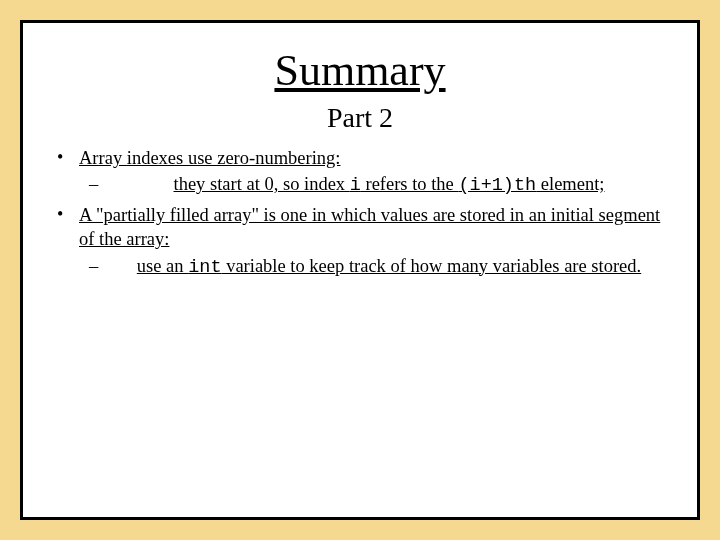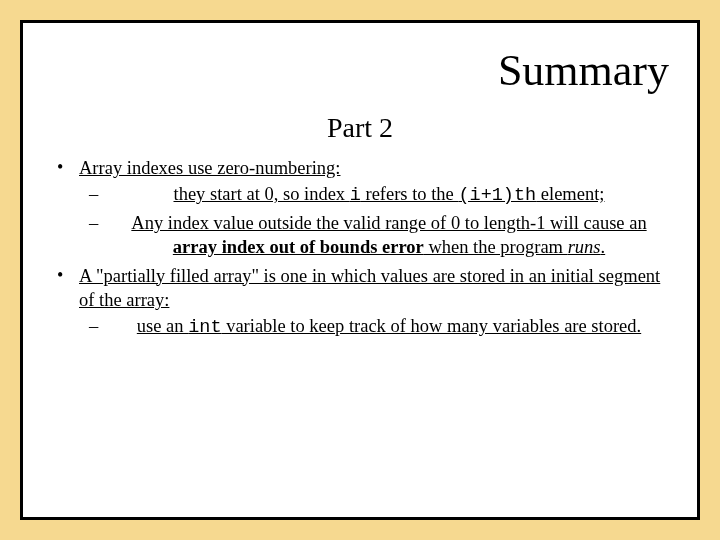--- a/index.html
+++ b/index.html
@@ -10,30 +10,31 @@
     font-family: "Times New Roman", Times, serif;
   }
   .slide {
     width: 100%;
     height: 100%;
     background: #ffffff;
     border: 3px solid #000000;
     padding: 16px 28px 20px 28px;
   }
   .title {
-    text-align: right;
+    text-align: center;
     font-size: 44px;
     font-weight: normal;
     margin-top: 6px;
+    text-decoration: underline;
   }
   .subtitle {
     text-align: center;
     font-size: 28px;
     font-weight: normal;
-    margin-top: 16px;
+    margin-top: 6px;
     margin-bottom: 12px;
   }
   .content {
     font-size: 18.5px;
     line-height: 1.32;
     color: #000;
   }
   ul.top {
     list-style: none;
     padding-left: 0;
@@ -81,23 +82,20 @@
 
   <div class="content">
     <ul class="top">
 
       <li>
         <span>Array indexes use zero-numbering:</span>
         <ul class="sub">
           <li>
             <span>they start at 0, so index </span><span class="code">i</span><span> refers to the </span><span class="code">(i+1)th</span><span> element;</span>
           </li>
-          <li>
-            <span>Any index value outside the valid range of 0 to length-1 will cause an </span><span class="bold">array index out of bounds error</span><span> when the program </span><span class="italic">runs</span><span>.</span>
-          </li>
         </ul>
       </li>
 
 
       <li>
         <span>A "partially filled array" is one in which values are stored in an initial segment of the array:</span>
         <ul class="sub">
           <li>
             <span>use an </span><span class="code">int</span><span> variable to keep track of how many variables are stored.</span>
           </li>

